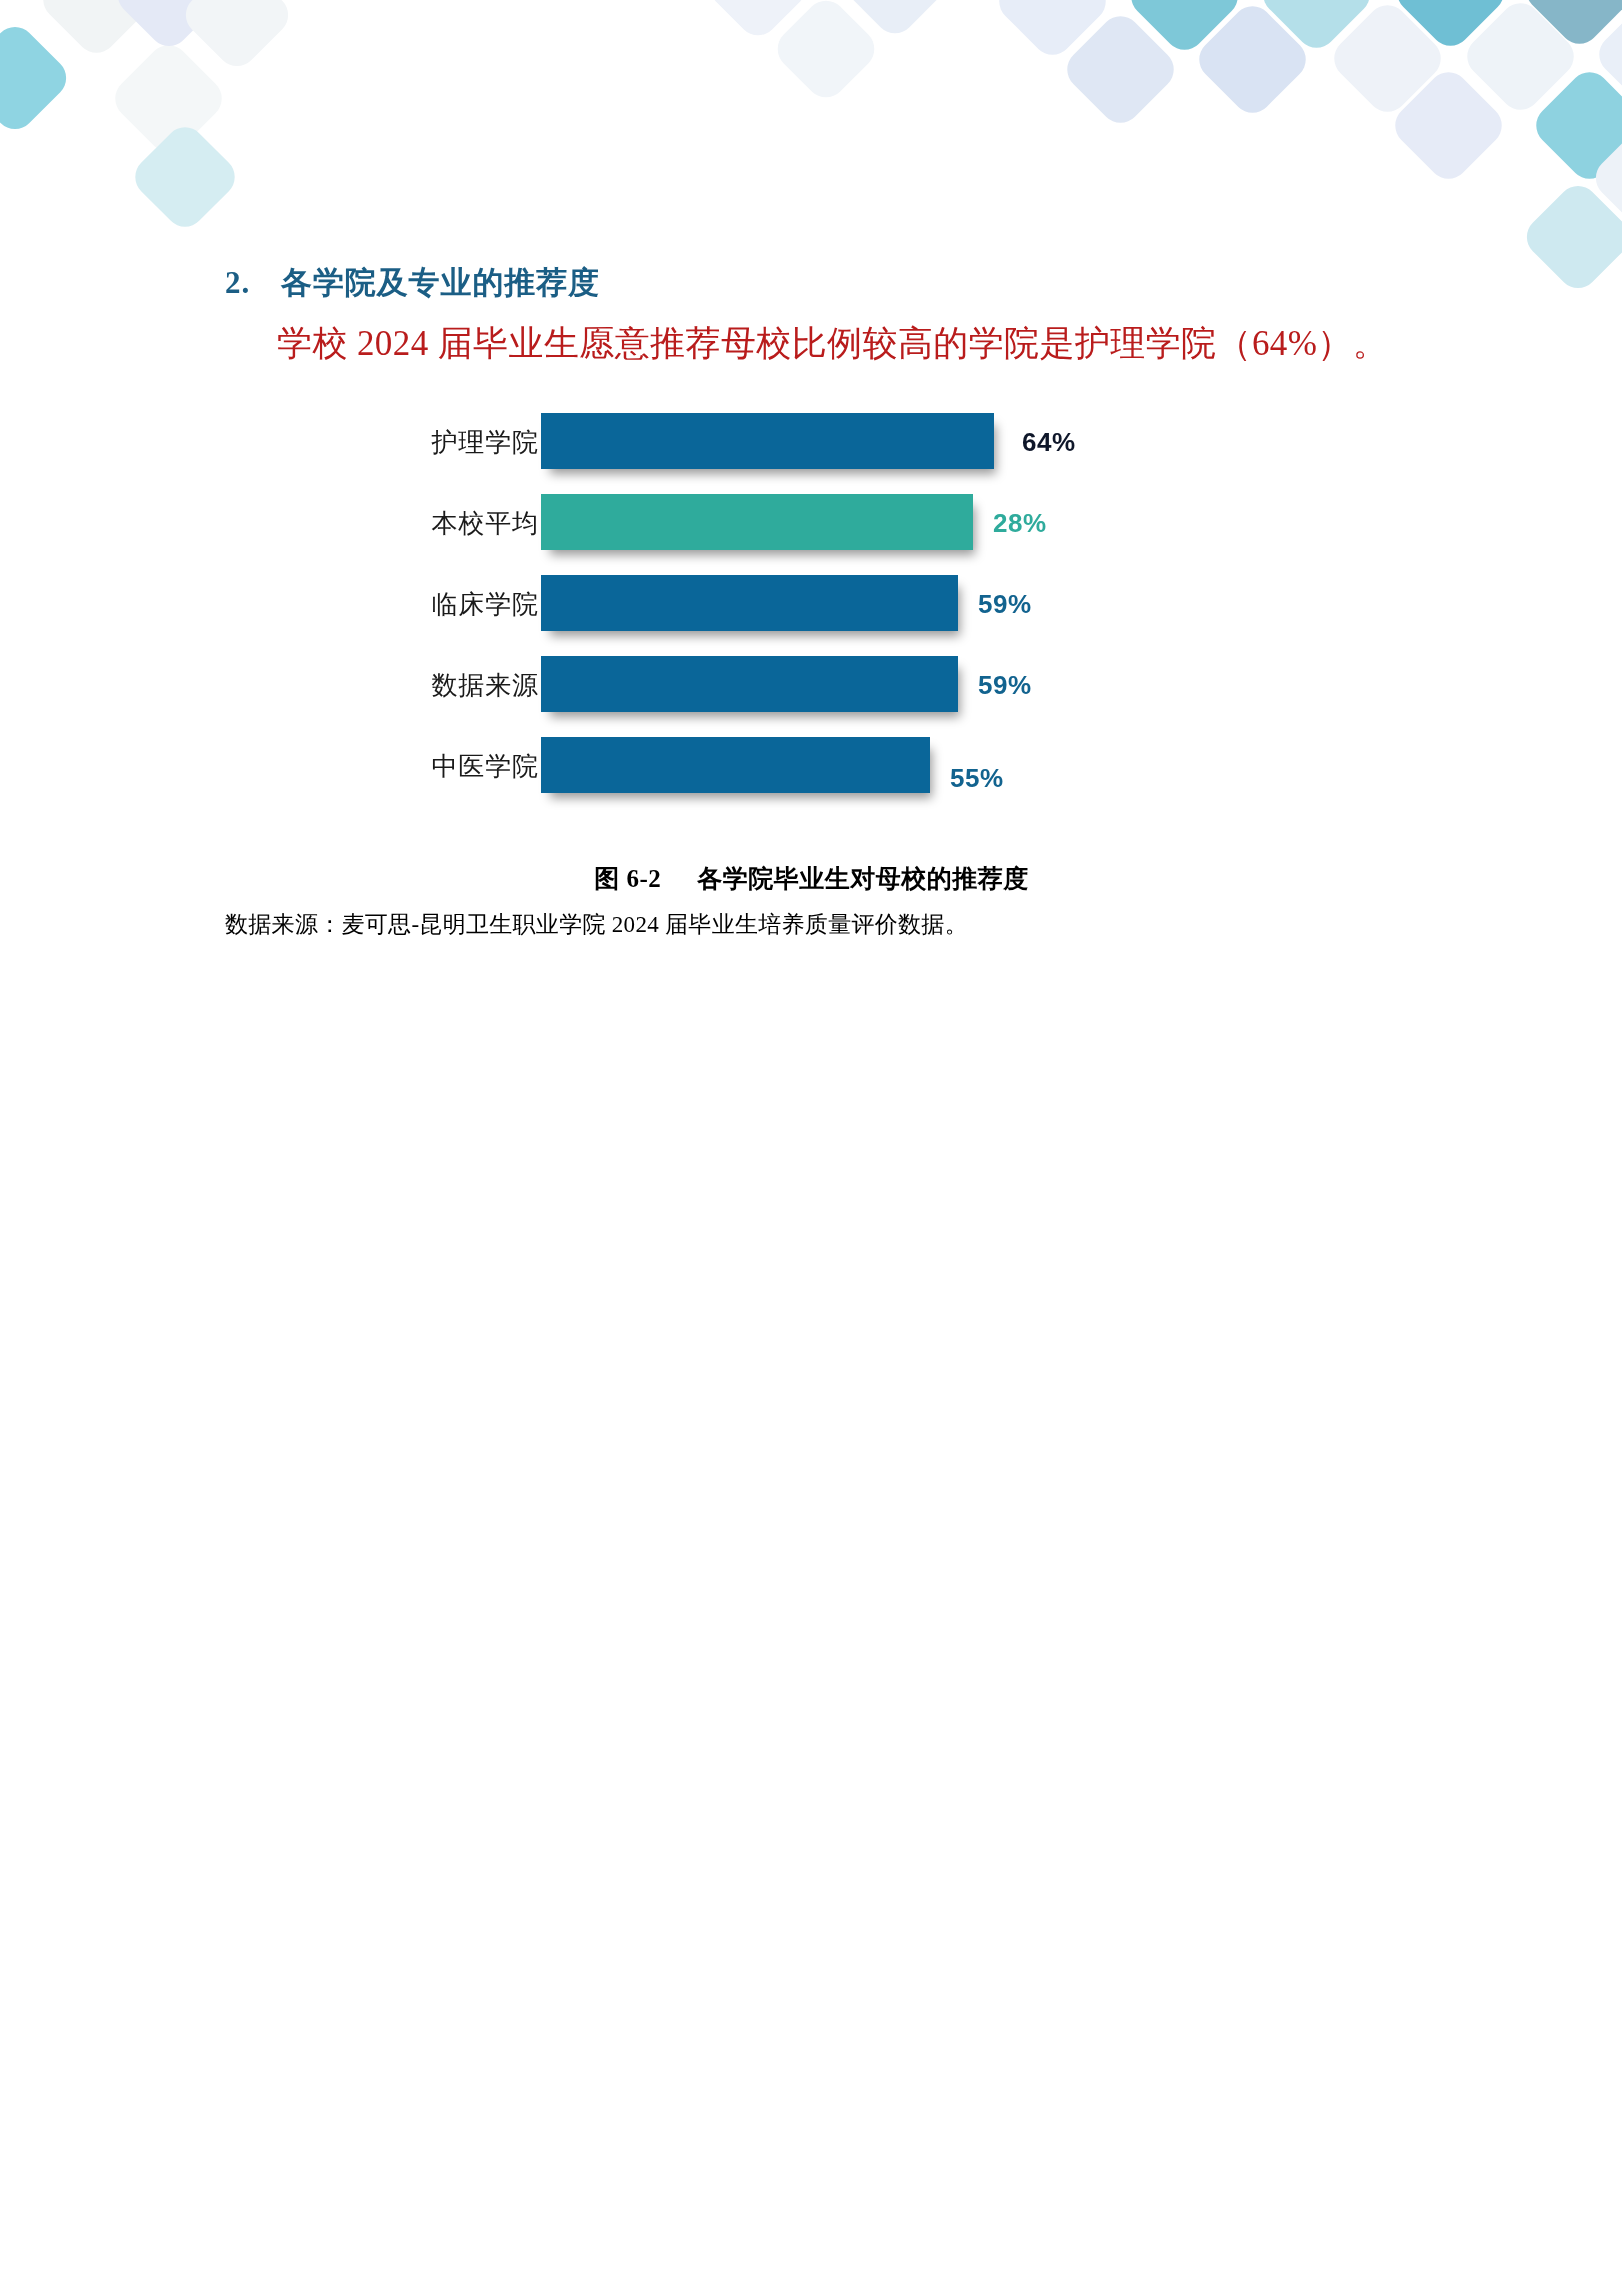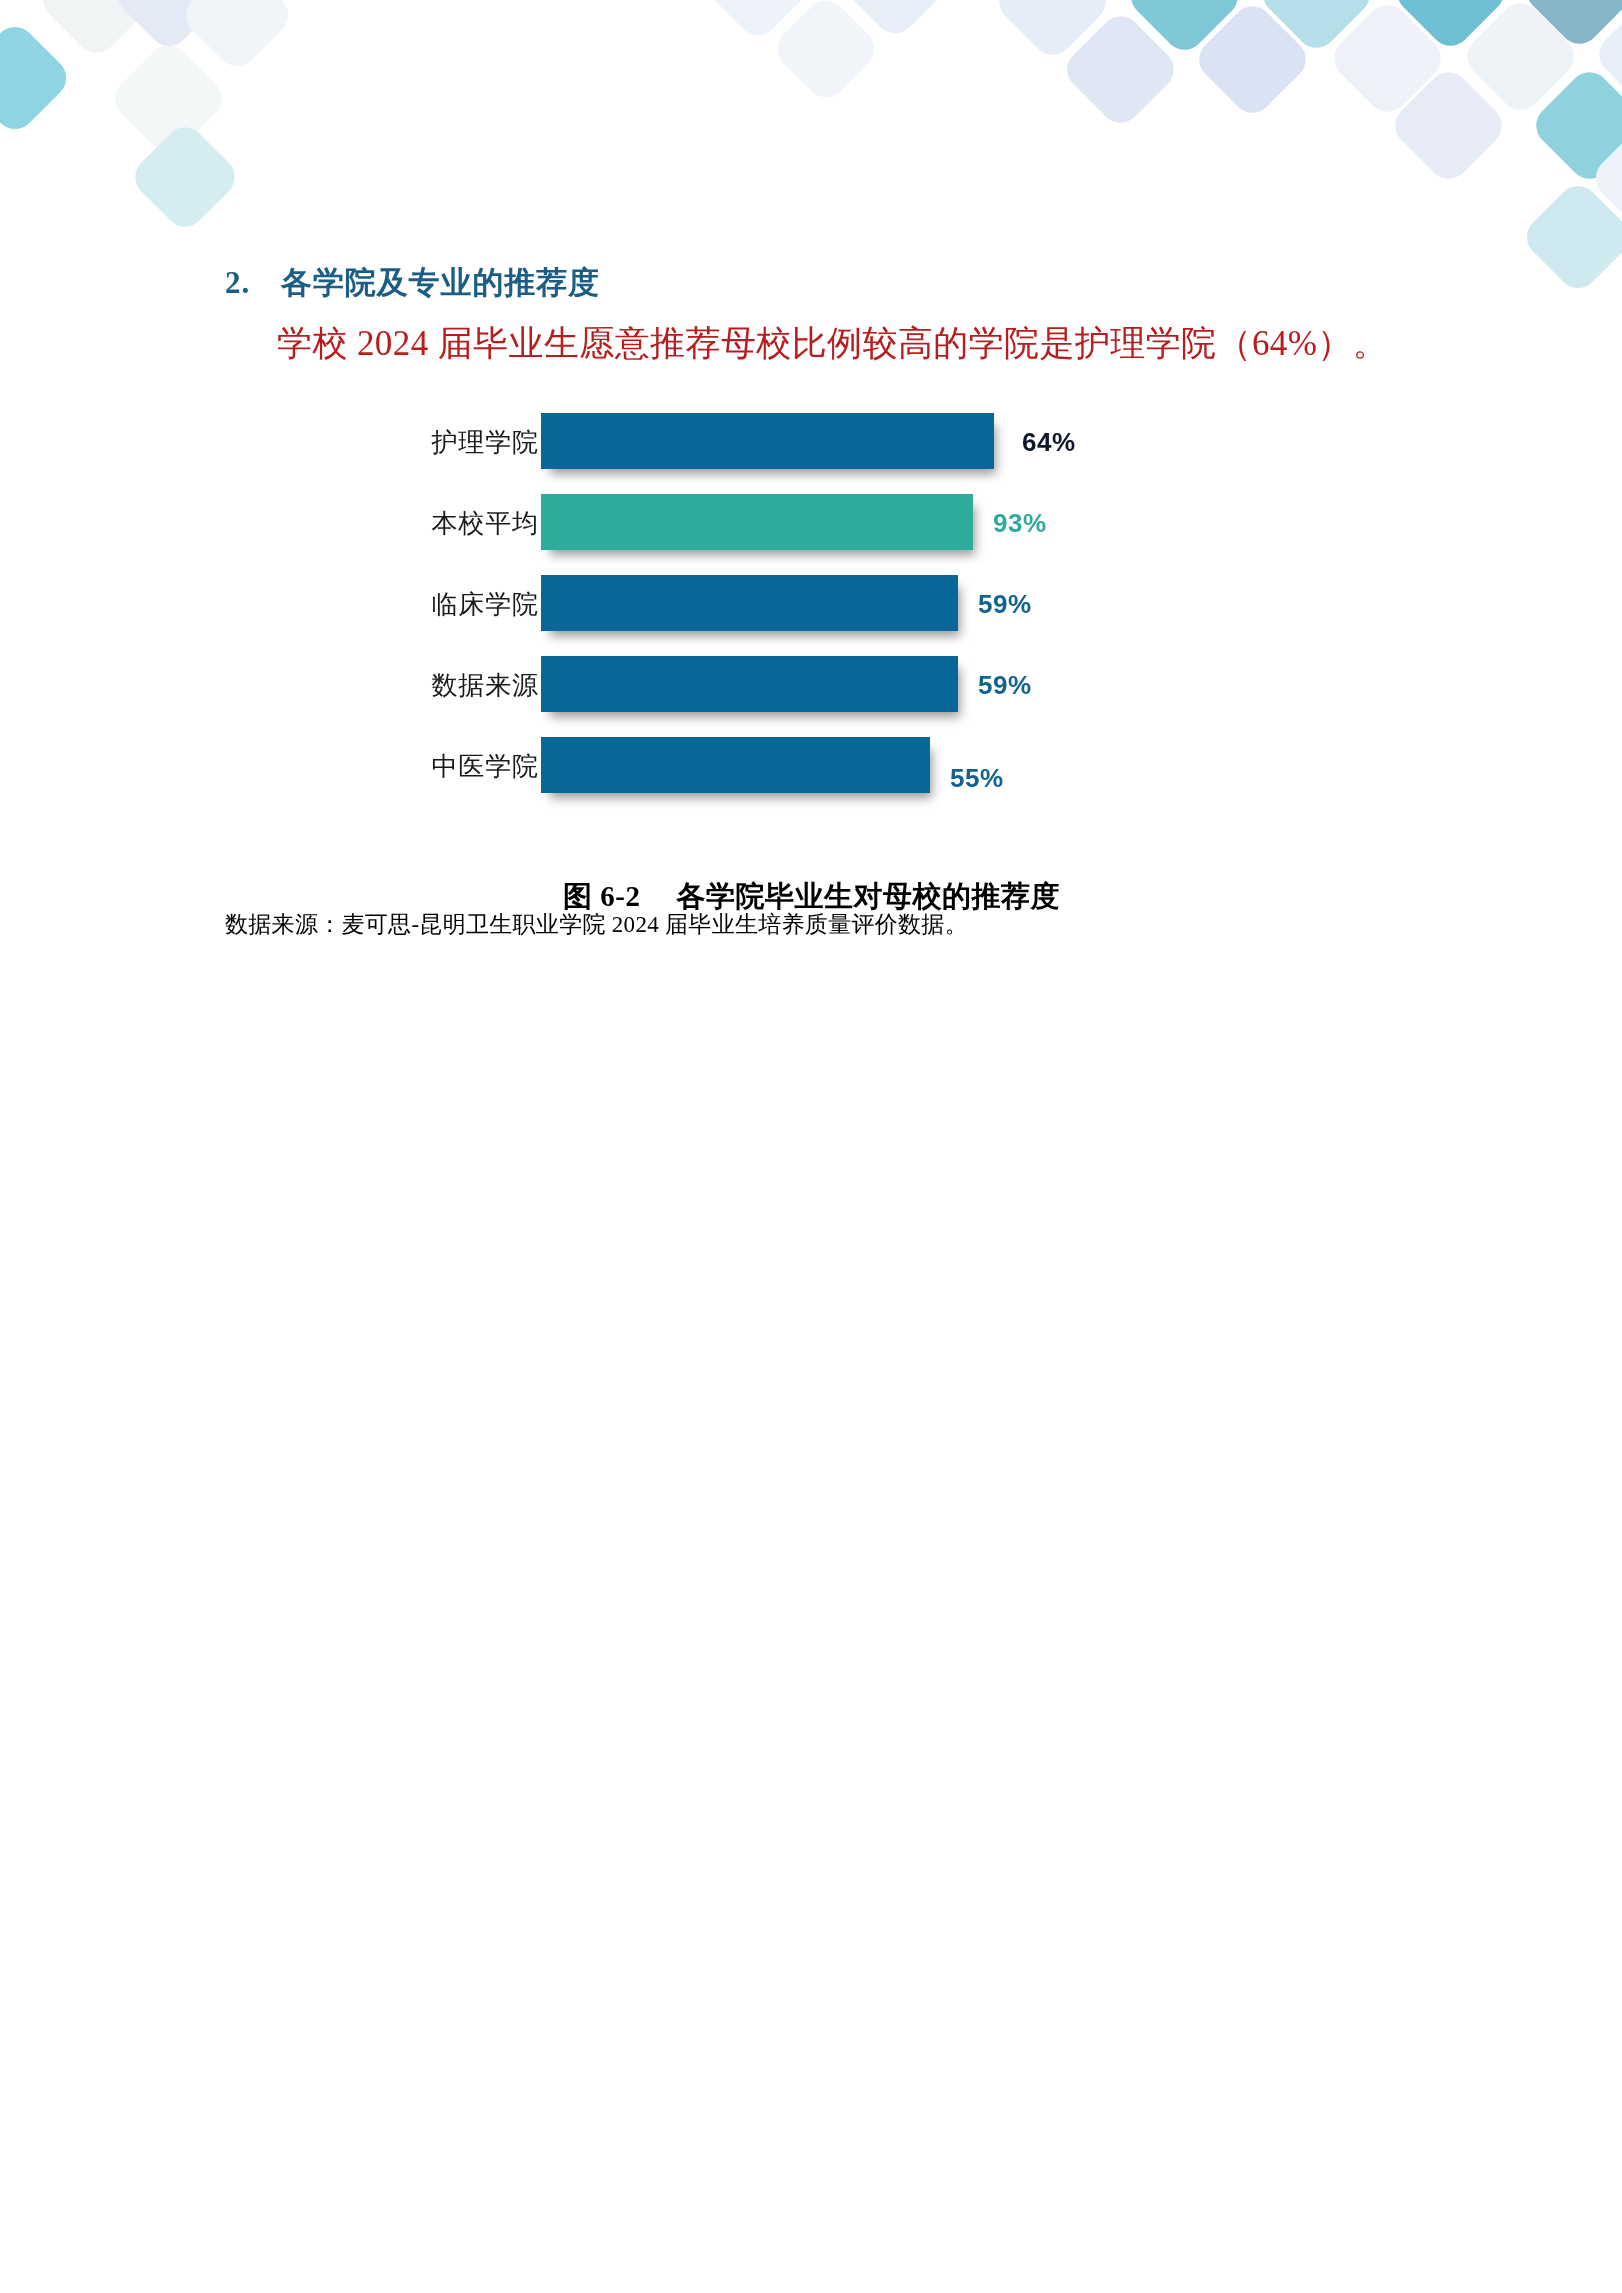--- a/index.html
+++ b/index.html
@@ -125,25 +125,24 @@
     white-space: nowrap;
   }
 
   
   .fig-caption {
     position: absolute;
     left: 0;
     top: 862px;
     width: 1623px;
     text-align: center;
-    font-size: 29px;
+    font-size: 25px;
     font-weight: bold;
     color: #000000;
     letter-spacing: 0.5px;
-    margin-top: 15px;
   }
   .fig-caption .gap {
     display: inline-block;
     width: 36px;
   }
 
   
   .data-source {
     position: absolute;
     left: 225px;
@@ -210,21 +209,21 @@
         <div class="cat-label">护理学院</div>
         <div class="bar-wrap">
           <div class="bar" style="width: 453px; background: rgb(10, 102, 153);"></div>
           <div class="bar-value" style="left: 481px; color: #0f172a;">64%</div>
         </div>
       </div>
       <div class="chart-row" style="top: 81px;">
         <div class="cat-label">本校平均</div>
         <div class="bar-wrap">
           <div class="bar" style="width: 432px; background: rgb(47, 171, 156);"></div>
-          <div class="bar-value" style="left: 452px; color: rgb(47, 171, 156);">93%</div>
+          <div class="bar-value" style="left: 452px; color: rgb(47, 171, 156);">28%</div>
         </div>
       </div>
       <div class="chart-row" style="top: 162px;">
         <div class="cat-label">临床学院</div>
         <div class="bar-wrap">
           <div class="bar" style="width: 417px; background: rgb(10, 102, 153);"></div>
           <div class="bar-value" style="left: 437px; color: rgb(18, 99, 143);">59%</div>
         </div>
       </div>
       <div class="chart-row" style="top: 243px;">

